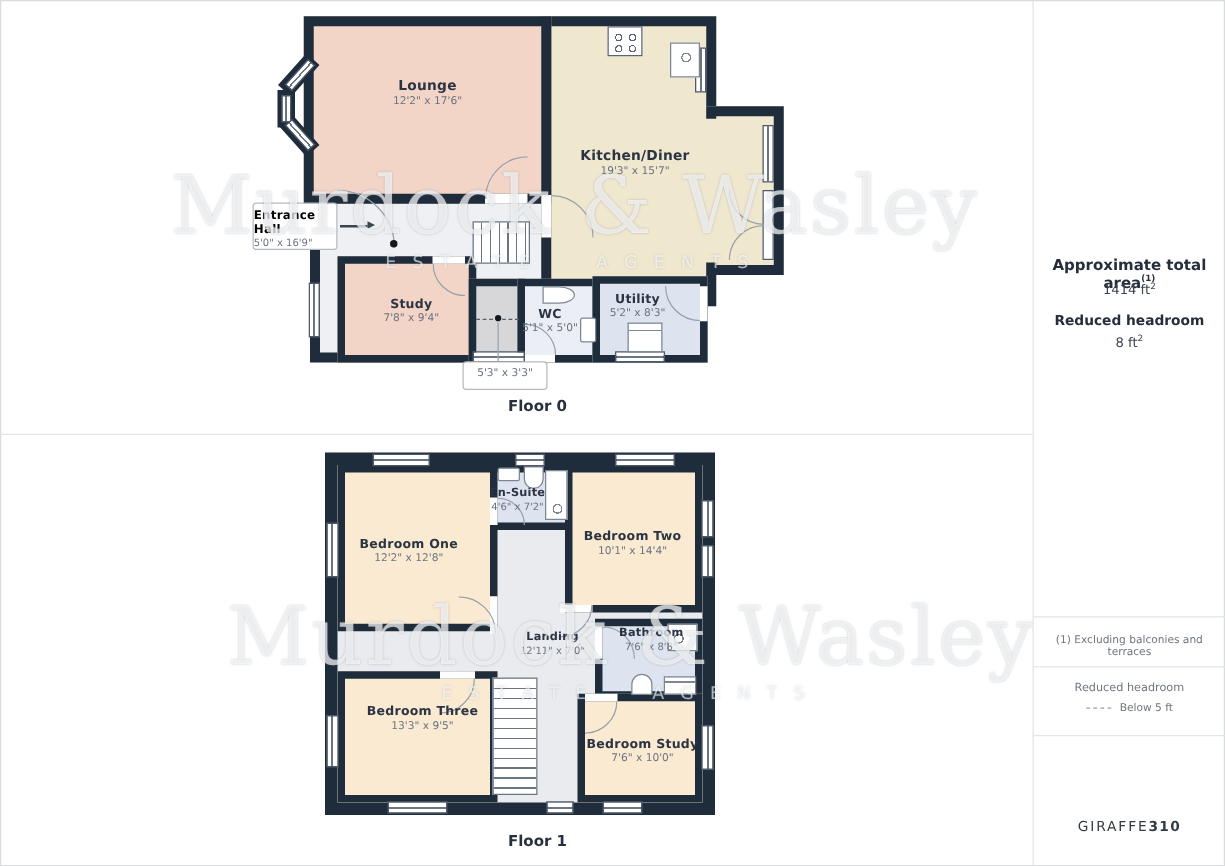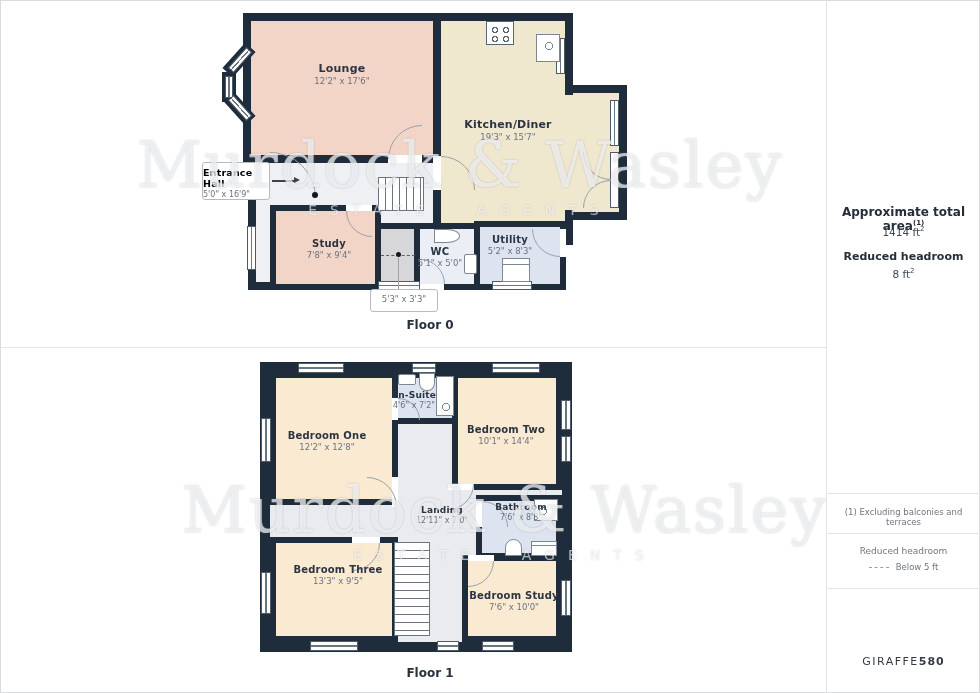--- a/index.html
+++ b/index.html
@@ -261,17 +261,17 @@
 
     <div class="divider" style="left:0;top:493px;width:154px;height:1px;"></div>
     <div class="sb-line sb-small" style="top:507px;">(1) Excluding balconies and terraces</div>
     <div class="divider" style="left:0;top:533px;width:154px;height:1px;"></div>
     <div class="sb-line sb-small" style="top:546px;font-size:9px;">Reduced headroom</div>
     <div class="sb-line sb-small" style="top:562px;">
       <span class="dash"></span><span>Below 5 ft</span>
     </div>
     <div class="divider" style="left:0;top:588px;width:154px;height:1px;"></div>
     <div class="sb-line brand" style="top:655px;">
-      <span>GIRAFFE</span><b>580</b>
+      <span>GIRAFFE</span><b>310</b>
     </div>
   </div>
 
 </div>
 
 </body></html>

